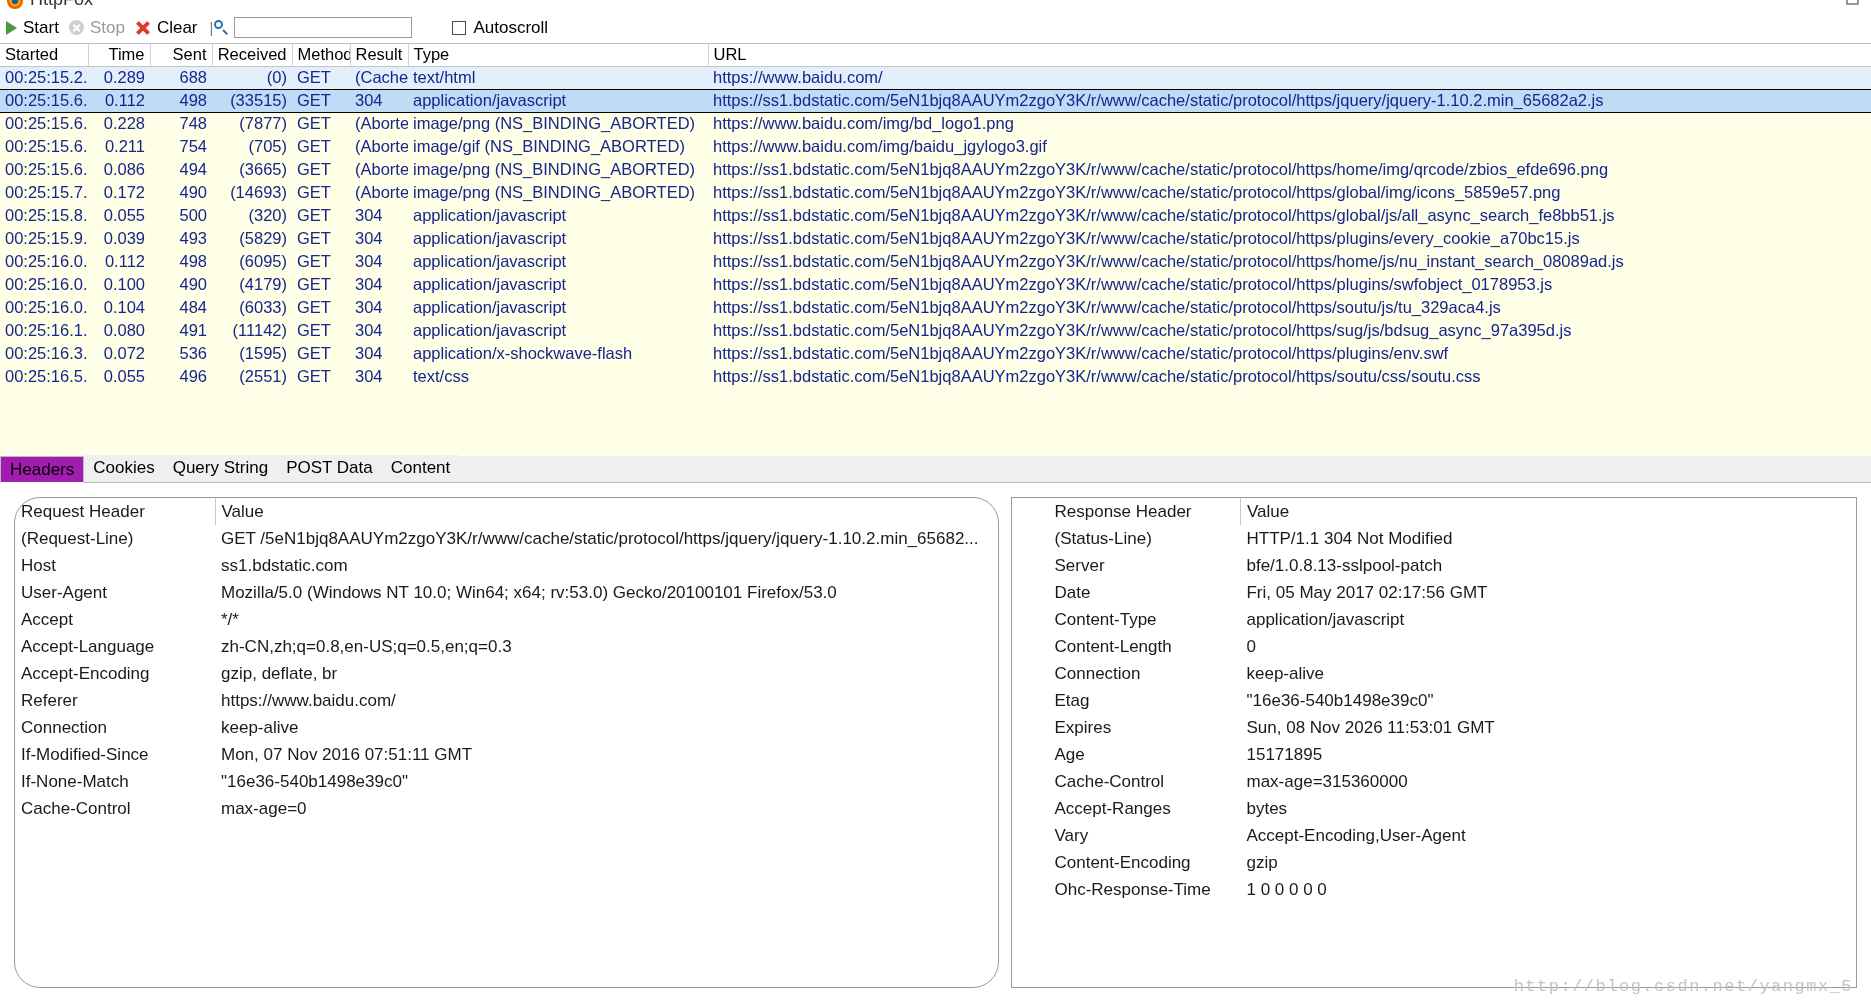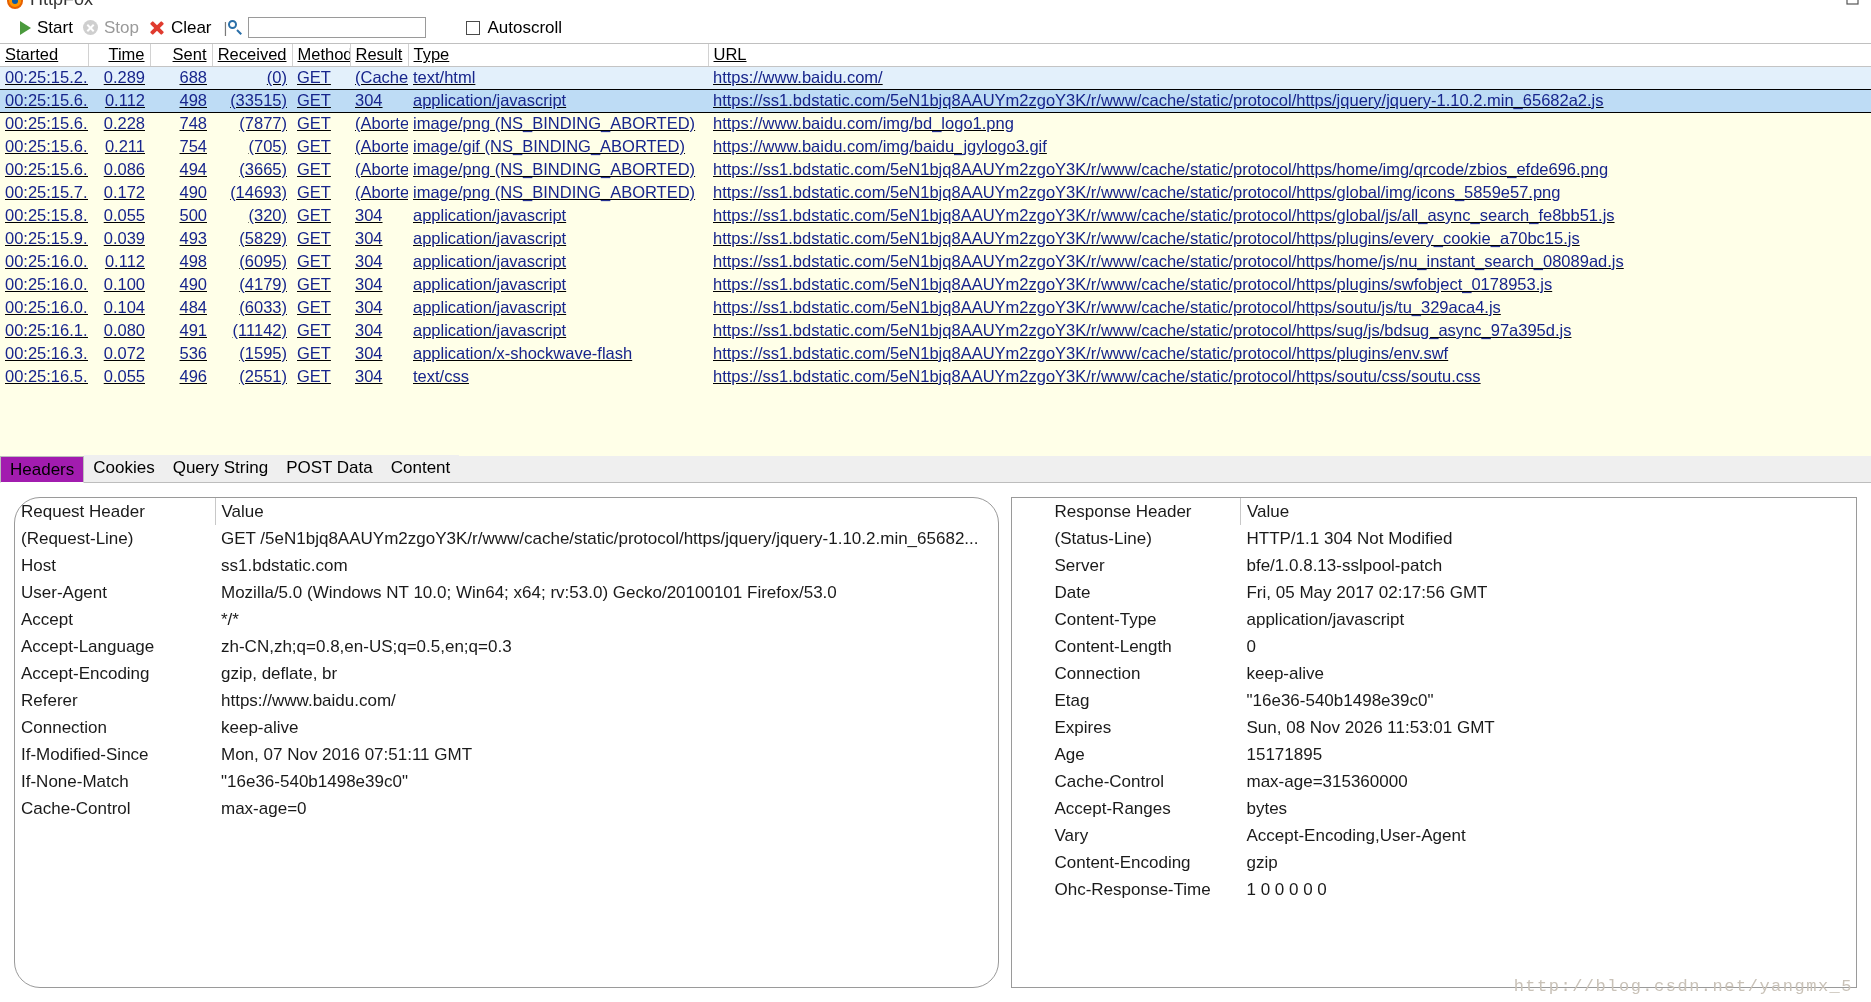--- a/index.html
+++ b/index.html
@@ -46,21 +46,21 @@
     height: 16px;
     color: #444;
     font-size: 15px;
   }
 
   
   .toolbar {
     height: 31px;
     display: flex;
     align-items: center;
-    padding: 0 20px;
+    padding: 0 6px;
     background: #ffffff;
     box-sizing: border-box;
   }
   .tb-item {
     display: flex;
     align-items: center;
     gap: 4px;
     margin-right: 10px;
     white-space: nowrap;
   }
@@ -159,21 +159,20 @@
   .grid-wrap {
     position: absolute;
     left: 0;
     top: 43px;
     width: 1871px;
     height: 413px;
     background: #ffffe8;
     border-top: 1px solid #c0c0c0;
     box-sizing: border-box;
     overflow: hidden;
-    text-decoration: underline;
   }
   table.grid {
     border-collapse: collapse;
     width: 1871px;
     table-layout: fixed;
     font-size: 16.5px;
   }
   table.grid th {
     background: #ffffff;
     font-weight: normal;

